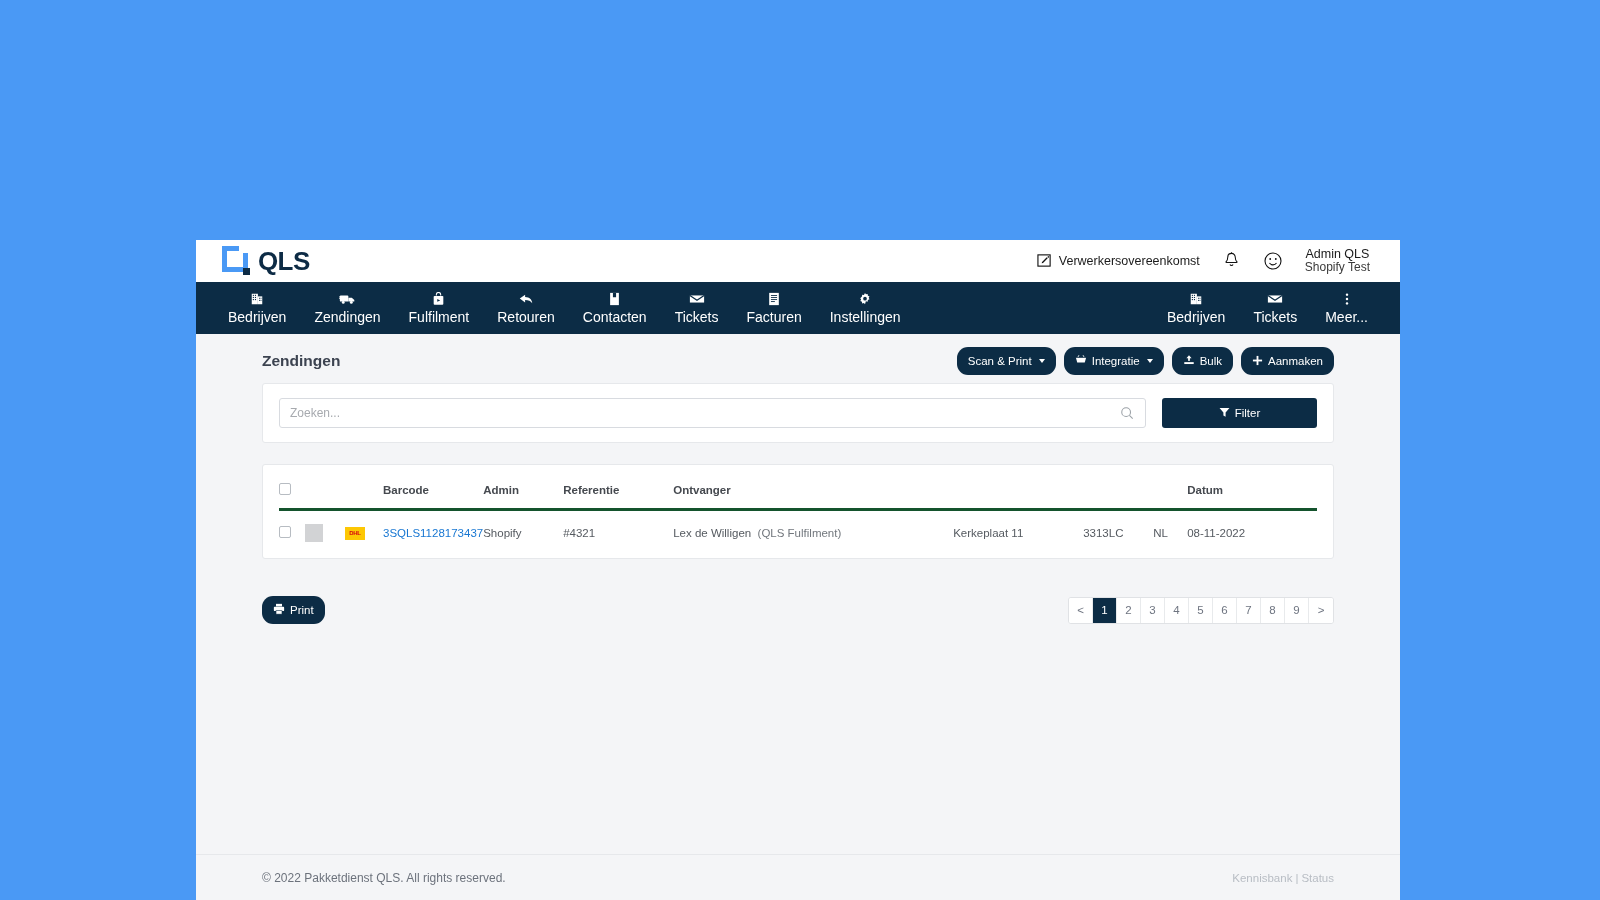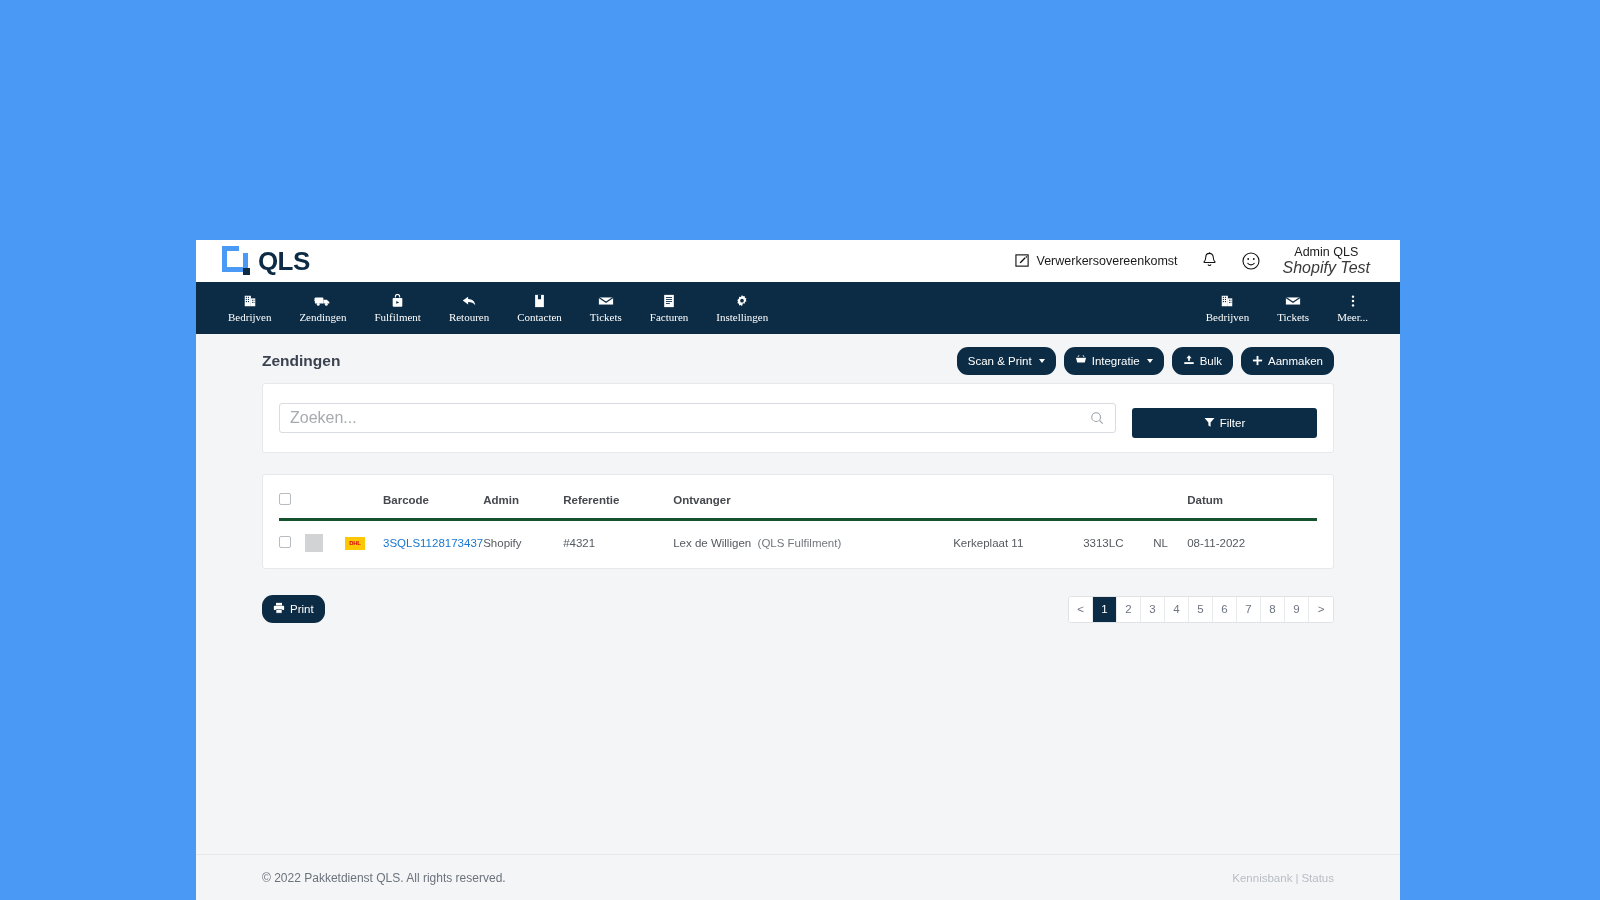--- a/index.html
+++ b/index.html
@@ -45,37 +45,37 @@
   }
 
   .topbar-right { display: flex; align-items: center; gap: 22px; }
   .top-link {
     display: flex; align-items: center; gap: 7px;
     font-size: 12.5px; color: #1b1b1b;
   }
   .top-icon { display: inline-flex; color: #111; }
   .user-block { text-align: center; line-height: 1.15; padding-right: 2px; }
   .user-name { font-size: 12.5px; color: #1b1b1b; font-weight: normal; }
-  .user-sub { font-size: 16px; color: #3a3a3a; font-style: italic; }
+  .user-sub { font-size: 12px; color: #3a3a3a; }
 
   
   .navbar {
     height: 52px; background: #0c2c45;
     display: flex; align-items: center; justify-content: space-between;
     padding: 0 18px;
     flex: none;
   }
   .nav-group { display: flex; align-items: flex-start; }
   .nav-item {
     display: flex; flex-direction: column; align-items: center; gap: 3px;
     padding: 4px 14px; color: #ffffff; cursor: pointer;
     min-width: 56px;
   }
   .nav-item .nav-ico { height: 15px; display: flex; align-items: center; justify-content: center; }
-  .nav-item .nav-label { font-size: 11px; white-space: nowrap; font-family: Liberation Serif, serif; }
+  .nav-item .nav-label { font-size: 14px; white-space: nowrap; }
 
   
   .content { flex: 1; padding: 0 66px; overflow: hidden; }
 
   .page-head {
     display: flex; align-items: center; justify-content: space-between;
     padding: 13px 0 8px 0;
   }
   .page-title { font-size: 15.5px; font-weight: bold; color: #3c4350; }
   .btn-group { display: flex; gap: 8px; }
@@ -95,27 +95,27 @@
   .card {
     background: #ffffff; border: 1px solid #e6e8eb; border-radius: 3px;
   }
   .search-card { padding: 14px 16px; display: flex; gap: 16px; align-items: center; }
   .search-box {
     flex: 1; position: relative; border: 1px solid #d8dbe0; border-radius: 3px;
     height: 30px; display: flex; align-items: center; background: #fff;
   }
   .search-box input {
     flex: 1; border: none; outline: none; height: 100%;
-    padding: 0 10px; font-size: 16px; color: #7f1d1d;
+    padding: 0 10px; font-size: 12px; color: #7f1d1d;
     font-family: "Liberation Sans", sans-serif; background: transparent;
   }
   .search-box input::placeholder { color: #a7aaaf; }
   .search-ico { padding: 0 11px; display: flex; color: #9aa0a6; }
   .btn-filter {
-    width: 185px; height: 30px; justify-content: center; border-radius: 3px; margin-top: 10px;
+    width: 155px; height: 30px; justify-content: center; border-radius: 3px;
   }
 
   
   .table-card { margin-top: 21px; padding: 0 16px; }
   table { width: 100%; border-collapse: collapse; }
   th {
     text-align: left; font-size: 11.5px; color: #45494f; font-weight: bold;
     padding: 18px 0 11px 0; border-bottom: 3px solid #14532d;
   }
   td {
@@ -137,21 +137,21 @@
   }
   .dhl span {
     font-size: 6px; font-weight: bold; color: #d40511; letter-spacing: -0.3px;
     font-family: "Liberation Sans", sans-serif; transform: scaleY(0.8);
   }
   .recv-sub { color: #72777d; }
 
   
   .bottom-row {
     display: flex; align-items: center; justify-content: space-between;
-    margin-top: 26px;
+    margin-top: 37px;
   }
   .pager { display: flex; border: 1px solid #e0e2e5; border-radius: 3px; overflow: hidden; background: #fff; }
   .pg {
     min-width: 24px; height: 25px; display: flex; align-items: center; justify-content: center;
     font-size: 11.5px; color: #6e7480; border-right: 1px solid #e8eaec;
     padding: 0 7px; cursor: pointer; background: #fff;
   }
   .pg:last-child { border-right: none; }
   .pg.active { background: #0c2c45; color: #fff; font-weight: normal; }
 

